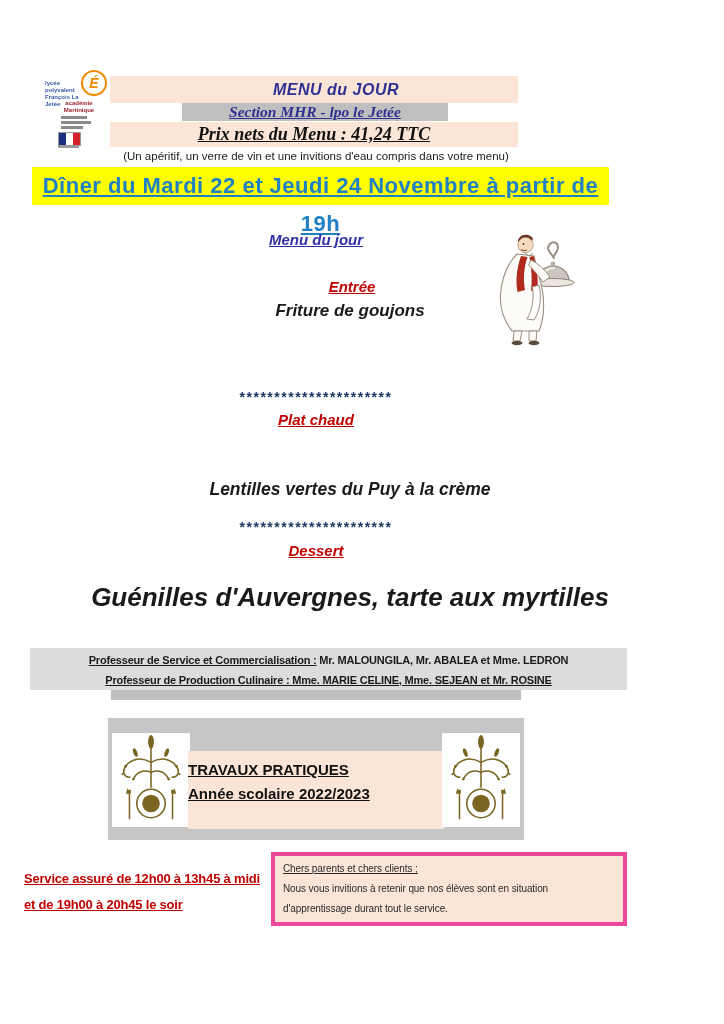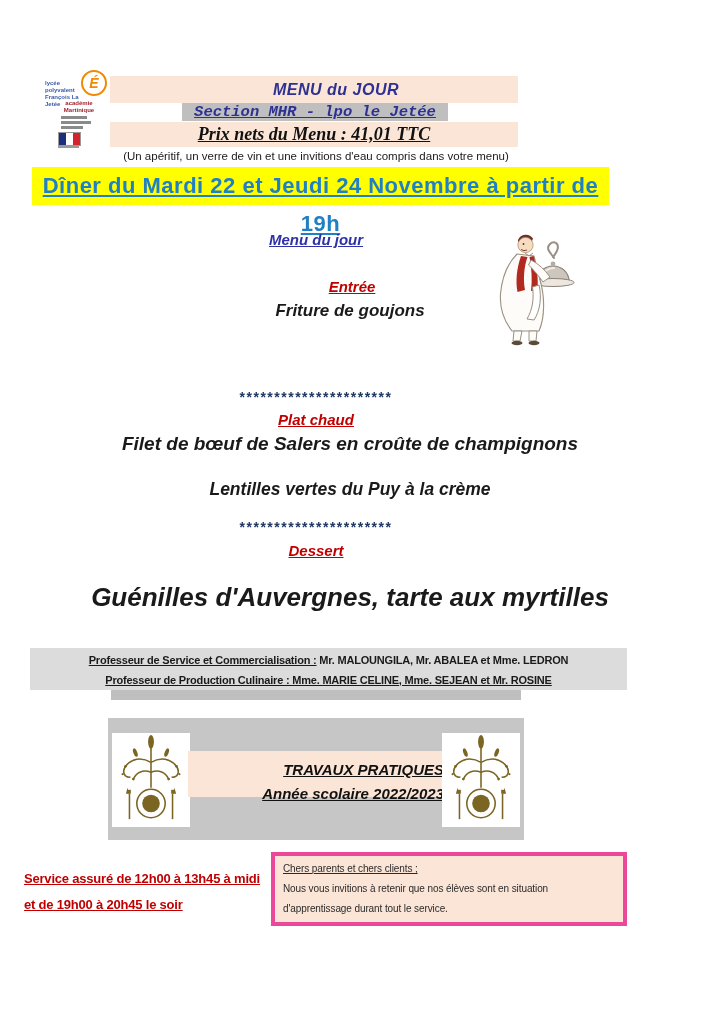--- a/index.html
+++ b/index.html
@@ -7,21 +7,21 @@
         font-family:"Liberation Sans",sans-serif;color:#1a1a1a;}
   .abs{position:absolute;}
   .ctr{left:0;width:632px;text-align:center;}
 
   
   .band1{left:110px;top:76px;width:408px;height:27px;background:#FBE5D6;}
   .band1 span{display:block;line-height:27px;text-align:center;text-indent:44px;
       font-size:16px;font-weight:bold;font-style:italic;color:#2E3192;letter-spacing:.5px;}
   .bandgray{left:182px;top:103px;width:266px;height:18px;background:#BFBFBF;}
   .bandgray span{display:block;line-height:18px;text-align:center;
-      font-family:Liberation Mono, monospace;font-size:15.5px;font-weight:bold;font-style:italic;
+      font-family:Liberation Serif, serif;font-size:15.5px;font-weight:bold;font-style:italic;
       color:#2E3192;text-decoration:underline;}
   .band2{left:110px;top:122px;width:408px;height:25px;background:#FBE5D6;}
   .band2 span{display:block;line-height:25px;text-align:center;
       font-family:"Liberation Serif",serif;font-size:18px;font-weight:bold;font-style:italic;
       color:#111;text-decoration:underline;}
   .aperitif{top:150px;font-size:11.5px;color:#1a1a1a;}
 
   
   .banner{left:32px;top:167px;width:577px;height:38px;background:#FFFF00;}
   .banner span{display:block;line-height:38px;text-align:center;font-size:22px;font-weight:bold;
@@ -37,22 +37,22 @@
   .profbar{left:30px;top:648px;width:597px;height:42px;background:#DCDCDC;text-align:center;
       font-size:11px;font-weight:bold;letter-spacing:-.2px;color:#1a1a1a;}
   .profbar .l{line-height:20px;}
   .profbar .u{text-decoration:underline;}
   .profstrip{left:111px;top:690px;width:410px;height:10px;background:#BFBFBF;}
 
   
   .tpband{left:108px;top:718px;width:416px;height:122px;background:#C6C6C6;}
   .tpwhite{position:absolute;top:15px;width:78px;height:94px;background:#ffffff;}
   .tpwhite.l{left:4px;} .tpwhite.r{right:4px;}
-  .tppeach{position:absolute;left:80px;top:33px;width:256px;height:46px;background:#FBE5D6;
-      text-align:right;font-weight:bold;color:#111;font-style:italic;}
+  .tppeach{position:absolute;left:80px;top:33px;width:256px;height:78px;background:#FBE5D6;
+      text-align:left;font-weight:bold;color:#111;}
   .tppeach .t1{margin-top:7px;font-size:15px;text-decoration:underline;line-height:24px;}
   .tppeach .t2{font-size:15px;text-decoration:underline;line-height:24px;}
 
   
   .service{left:24px;top:866px;width:270px;font-size:13px;font-weight:bold;color:#C00000;
       text-decoration:underline;line-height:26px;letter-spacing:-.2px;}
   .notice{left:271px;top:852px;width:332px;background:#FBE5D6;border:4px solid #ec4899;
       padding:3px 8px;font-size:10px;color:#2b2b2b;line-height:20px;letter-spacing:-.1px;}
   .notice .u{text-decoration:underline;}
 
@@ -101,21 +101,21 @@
     <div class="flagsub"></div>
   </div>
 
   <div class="abs band1">
     <span>MENU du JOUR</span>
   </div>
   <div class="abs bandgray">
     <span>Section MHR - lpo le Jetée</span>
   </div>
   <div class="abs band2">
-    <span>Prix nets du Menu : 41,01 TTC</span>
+    <span>Prix nets du Menu : 41,24 TTC</span>
   </div>
   <div class="abs ctr aperitif">(Un apéritif, un verre de vin  et une invitions d'eau compris dans votre menu)</div>
 
   <div class="abs banner">
     <span>Dîner du Mardi 22 et Jeudi 24 Novembre à partir de 19h</span>
   </div>
 
   <div class="abs ctr menu-title">Menu du jour</div>
 
   <div class="abs ctr h-red" style="top:278px;padding-left:36px;">Entrée</div>
@@ -138,21 +138,20 @@
     <path d="M52 58 C 55 70 53 84 47 93 L 40 92 C 46 82 47 70 45.5 60 Z" fill="#FFFFFF" stroke="#9a9083" stroke-width="1"></path>
     <path d="M27 104 l-1 10 h7 l2 -10 z" fill="#FDFCF8" stroke="#9a9083" stroke-width="1"></path>
     <path d="M42 104 l0 10 h7 l1 -10 z" fill="#FDFCF8" stroke="#9a9083" stroke-width="1"></path>
     <ellipse cx="30" cy="116" rx="5.5" ry="2.2" fill="#5a4a3a"></ellipse>
     <ellipse cx="47" cy="116" rx="5.5" ry="2.2" fill="#5a4a3a"></ellipse>
     <path d="M38 26 l4 3 l4 -3" fill="none" stroke="#9a9083" stroke-width="1"></path>
   </svg>
 
   <div class="abs ctr stars" style="top:389px;">**********************</div>
   <div class="abs ctr h-red" style="top:411px;">Plat chaud</div>
-  <div class="abs ctr item" style="top:433px;font-size:19px;">Filet de bœuf de Salers en croûte de champignons</div>
   <div class="abs ctr item" style="top:479px;font-size:17.5px;">Lentilles vertes du Puy à la crème</div>
 
   <div class="abs ctr stars" style="top:519px;">**********************</div>
   <div class="abs ctr h-red" style="top:542px;">Dessert</div>
   <div class="abs ctr item" style="top:582px;font-size:26px;">Guénilles d'Auvergnes, tarte aux myrtilles</div>
 
   <div class="abs profbar">
     <div class="l" style="padding-top:2px;">
       <span class="u">Professeur de Service et Commercialisation :</span><span>  Mr. MALOUNGILA, Mr. ABALEA et Mme. LEDRON</span>
     </div>

